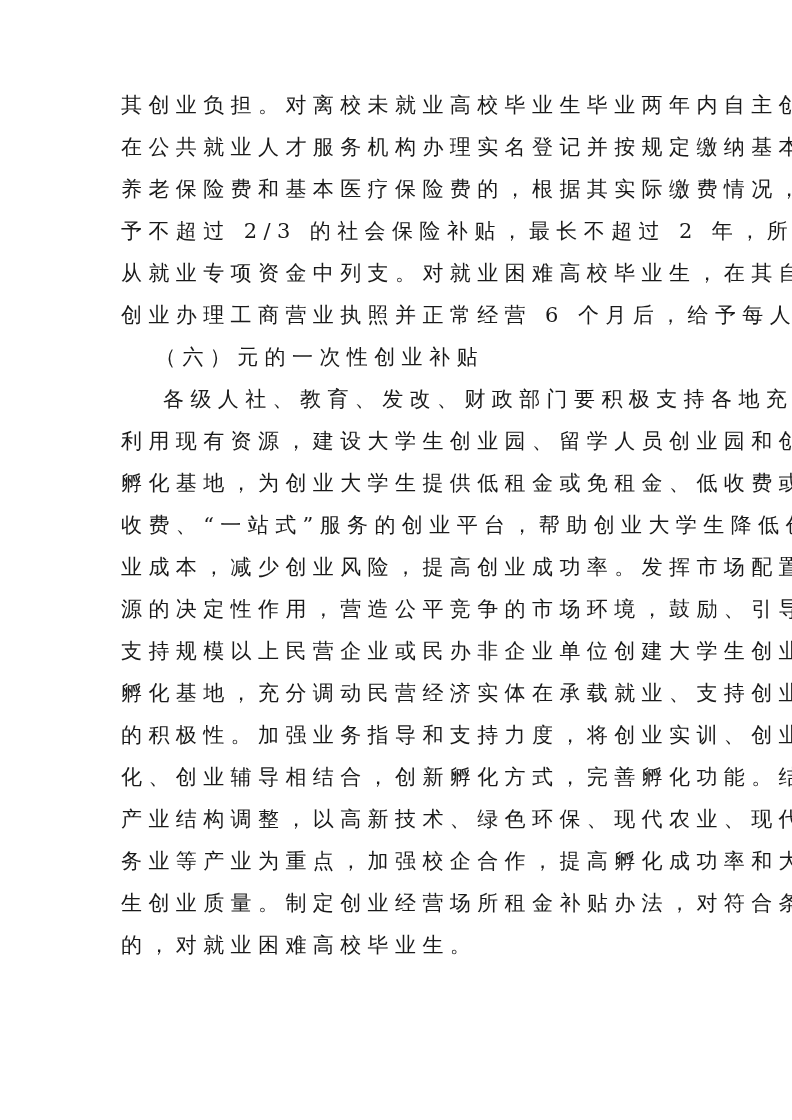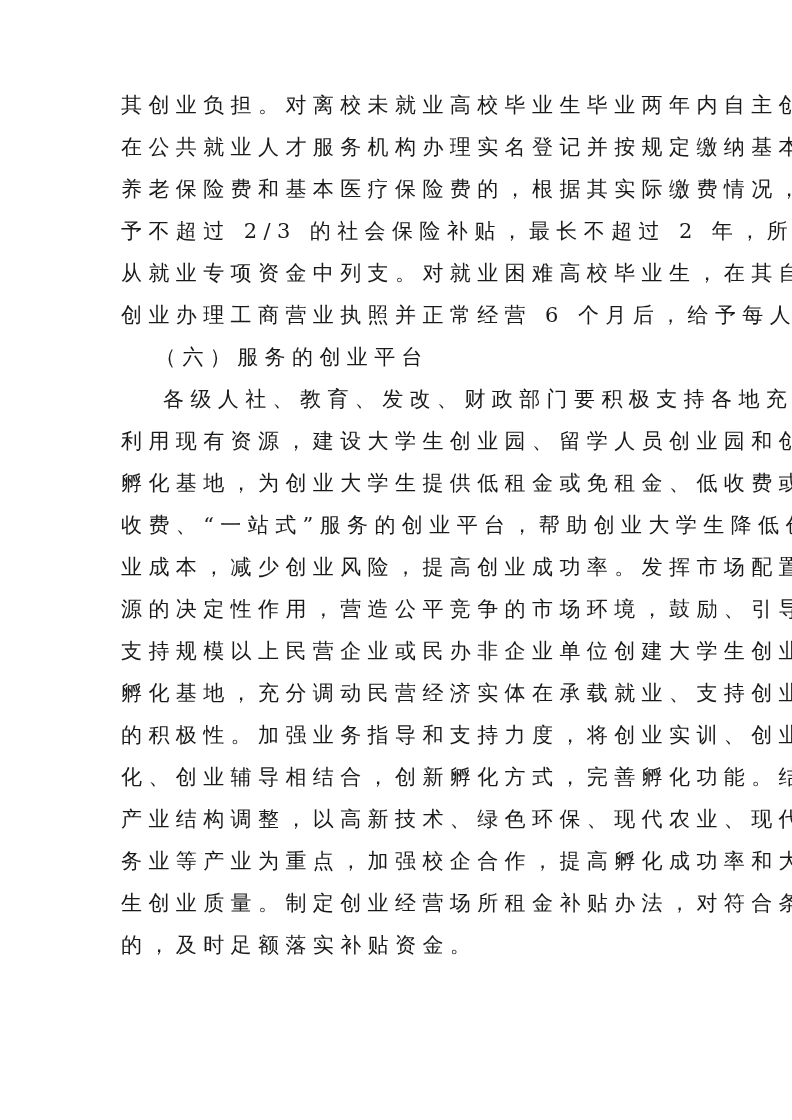--- a/index.html
+++ b/index.html
@@ -26,32 +26,32 @@
   <div>
     <span class="line">其创业负担。对离校未就业高校毕业生毕业两年内自主创业，</span>
     <span class="line">在公共就业人才服务机构办理实名登记并按规定缴纳基本</span>
     <span class="line">养老保险费和基本医疗保险费的，根据其实际缴费情况，给</span>
     <span class="line">予不超过 2/3 的社会保险补贴，最长不超过 2 年，所需资金</span>
     <span class="line">从就业专项资金中列支。对就业困难高校毕业生，在其自主</span>
     <span class="line">创业办理工商营业执照并正常经营 6 个月后，给予每人 XX</span>
   </div>
 
   <div>
-    <span class="line heading">（六）服务的创业平台</span>
+    <span class="line heading">（六）元的一次性创业补贴</span>
   </div>
 
   <div>
     <span class="line indent">各级人社、教育、发改、财政部门要积极支持各地充分</span>
     <span class="line">利用现有资源，建设大学生创业园、留学人员创业园和创业</span>
     <span class="line">孵化基地，为创业大学生提供低租金或免租金、低收费或零</span>
     <span class="line">收费、“一站式”服务的创业平台，帮助创业大学生降低创</span>
     <span class="line">业成本，减少创业风险，提高创业成功率。发挥市场配置资</span>
     <span class="line">源的决定性作用，营造公平竞争的市场环境，鼓励、引导和</span>
     <span class="line">支持规模以上民营企业或民办非企业单位创建大学生创业</span>
     <span class="line">孵化基地，充分调动民营经济实体在承载就业、支持创业上</span>
     <span class="line">的积极性。加强业务指导和支持力度，将创业实训、创业孵</span>
     <span class="line">化、创业辅导相结合，创新孵化方式，完善孵化功能。结合</span>
     <span class="line">产业结构调整，以高新技术、绿色环保、现代农业、现代服</span>
     <span class="line">务业等产业为重点，加强校企合作，提高孵化成功率和大学</span>
     <span class="line">生创业质量。制定创业经营场所租金补贴办法，对符合条件</span>
-    <span class="line">的，及时足额落实补贴资金。</span>
+    <span class="line">的，对就业困难高校毕业生。</span>
   </div>
 </div>
 
 </body></html>

